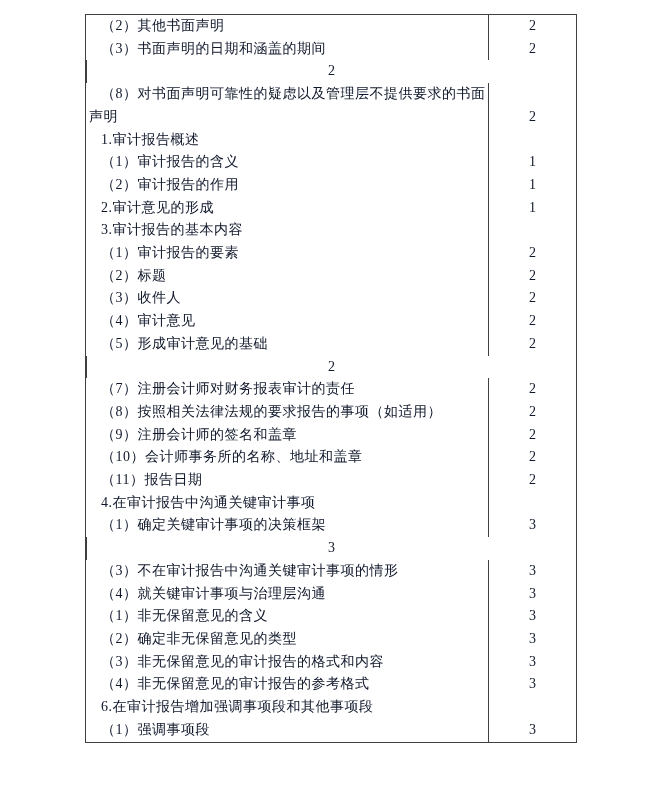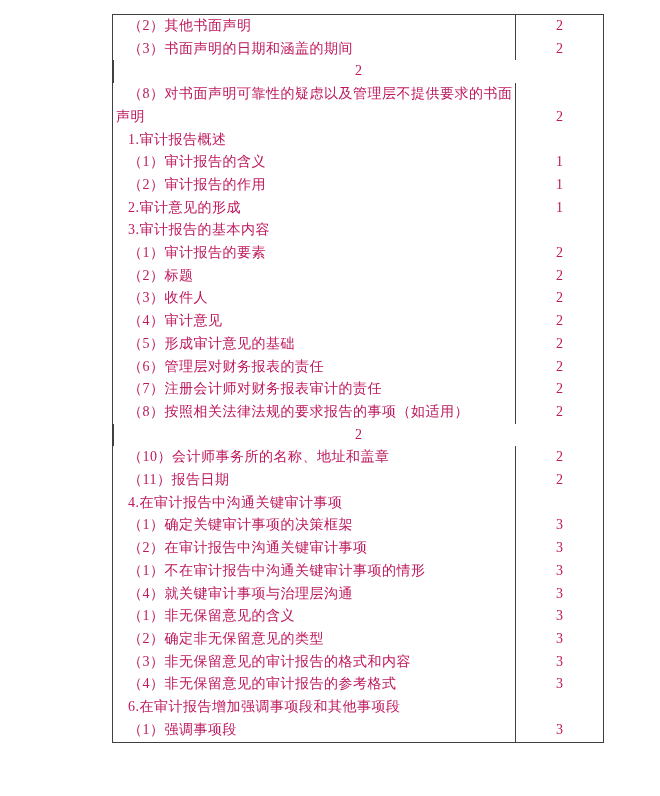--- a/index.html
+++ b/index.html
@@ -54,21 +54,21 @@
   }
   .cell-score .num {
     font-size: 14px;
     line-height: 22.7px;
   }
 </style>
 </head>
 <body>
 
 <div class="page">
-  <div class="doc-table" style="border-color: rgb(63, 63, 63); color: #be185d; margin-left: 27px;">
+  <div class="doc-table" style="border-color: rgb(63, 63, 63); color: #0f172a;">
       <div class="row">
         <div class="cell-content">
           <div class="line indent">（2）其他书面声明</div>
         </div>
         <div class="cell-score" style="border-left-color: rgb(63, 63, 63);">
           <div class="num">2</div>
         </div>
       </div>
       <div class="row">
         <div class="cell-content">
@@ -166,23 +166,20 @@
       </div>
       <div class="row">
         <div class="cell-content">
           <div class="line indent">（5）形成审计意见的基础</div>
         </div>
         <div class="cell-score" style="border-left-color: rgb(63, 63, 63);">
           <div class="num">2</div>
         </div>
       </div>
       <div class="row">
-        <div class="cell-content">
-          <div class="line indent">（6）管理层对财务报表的责任</div>
-        </div>
         <div class="cell-score" style="border-left-color: rgb(63, 63, 63);">
           <div class="num">2</div>
         </div>
       </div>
       <div class="row">
         <div class="cell-content">
           <div class="line indent">（7）注册会计师对财务报表审计的责任</div>
         </div>
         <div class="cell-score" style="border-left-color: rgb(63, 63, 63);">
           <div class="num">2</div>
@@ -190,20 +187,23 @@
       </div>
       <div class="row">
         <div class="cell-content">
           <div class="line indent">（8）按照相关法律法规的要求报告的事项（如适用）</div>
         </div>
         <div class="cell-score" style="border-left-color: rgb(63, 63, 63);">
           <div class="num">2</div>
         </div>
       </div>
       <div class="row">
+        <div class="cell-content">
+          <div class="line indent">（9）注册会计师的签名和盖章</div>
+        </div>
         <div class="cell-score" style="border-left-color: rgb(63, 63, 63);">
           <div class="num">2</div>
         </div>
       </div>
       <div class="row">
         <div class="cell-content">
           <div class="line indent">（10）会计师事务所的名称、地址和盖章</div>
         </div>
         <div class="cell-score" style="border-left-color: rgb(63, 63, 63);">
           <div class="num">2</div>
@@ -227,30 +227,27 @@
       </div>
       <div class="row">
         <div class="cell-content">
           <div class="line indent">（1）确定关键审计事项的决策框架</div>
         </div>
         <div class="cell-score" style="border-left-color: rgb(63, 63, 63);">
           <div class="num">3</div>
         </div>
       </div>
       <div class="row">
-        <div class="cell-content">
-          <div class="line indent">（2）在审计报告中沟通关键审计事项</div>
-        </div>
-        <div class="cell-score" style="border-left-color: rgb(63, 63, 63);">
-          <div class="num">3</div>
-        </div>
-      </div>
-      <div class="row">
-        <div class="cell-content">
-          <div class="line indent">（1）不在审计报告中沟通关键审计事项的情形</div>
+        <div class="cell-score" style="border-left-color: rgb(63, 63, 63);">
+          <div class="num">3</div>
+        </div>
+      </div>
+      <div class="row">
+        <div class="cell-content">
+          <div class="line indent">（3）不在审计报告中沟通关键审计事项的情形</div>
         </div>
         <div class="cell-score" style="border-left-color: rgb(63, 63, 63);">
           <div class="num">3</div>
         </div>
       </div>
       <div class="row">
         <div class="cell-content">
           <div class="line indent">（4）就关键审计事项与治理层沟通</div>
         </div>
         <div class="cell-score" style="border-left-color: rgb(63, 63, 63);">

